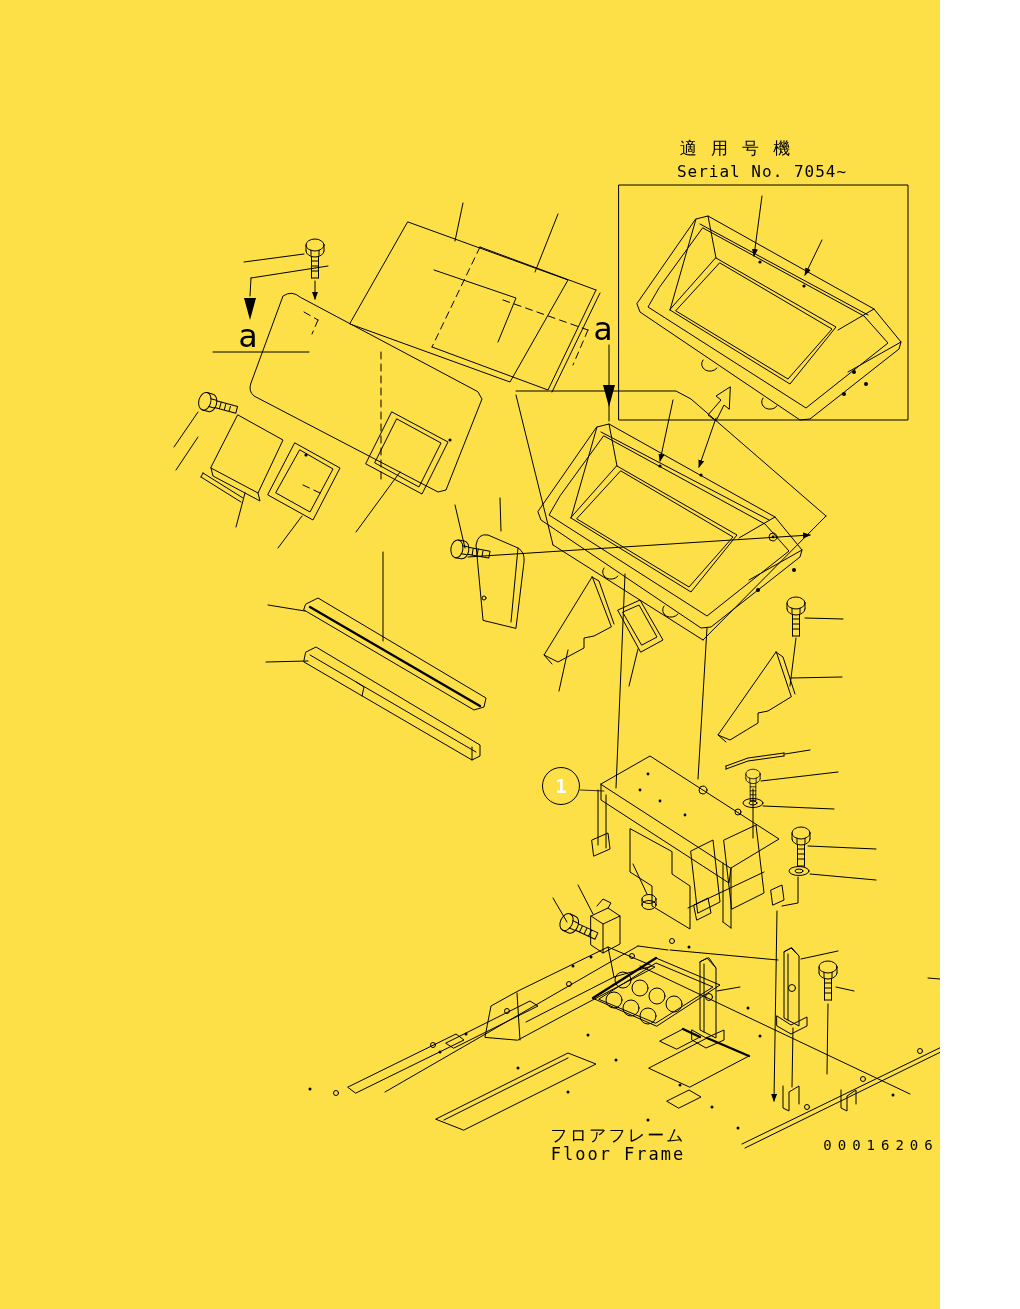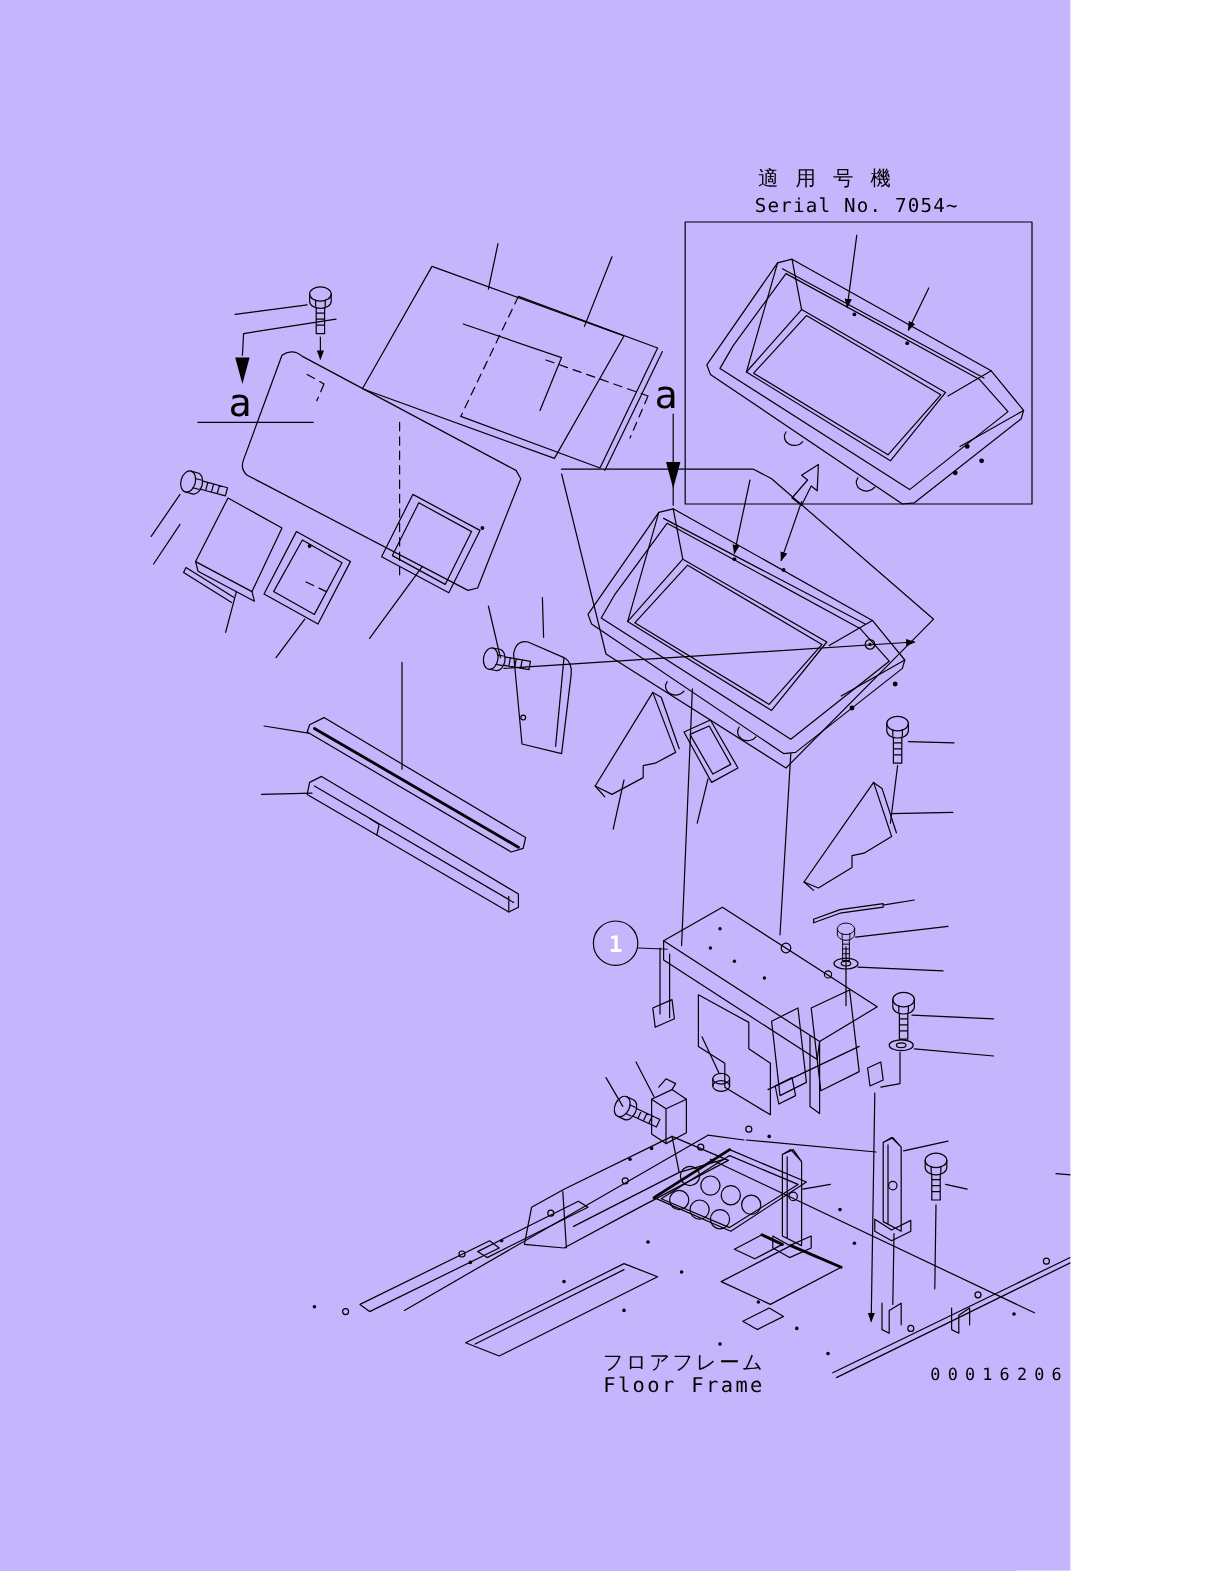--- a/index.html
+++ b/index.html
@@ -1,17 +1,17 @@
 <!DOCTYPE html>
 <html><head>
 <meta charset="utf-8">
 <style>
   html,body{margin:0;padding:0;background:#ffffff;}
-  .stage{position:relative;width:892px;height:1309px;background:#c4b5fd;overflow:hidden;
-         font-family:"DejaVu Sans Mono", monospace;}
+  .stage{position:relative;width:892px;height:1309px;background:#fde047;overflow:hidden;
+         font-family:"DejaVu Sans Mono", monospace;padding-left:48px;}
   svg{display:block;width:1020px;height:1309px;}
   svg *{stroke:#000;fill:none;stroke-width:1;stroke-linejoin:round;stroke-linecap:round;}
   svg .dash{stroke-dasharray:7 5;}
   svg .thk{stroke-width:2.4;}
   svg .thin{stroke-width:0.8;}
   svg .dot{fill:#000;stroke:none;}
   svg .ah{fill:#000;stroke:none;}
   svg text{fill:#000;stroke:none;font-family:"DejaVu Sans Mono", monospace;}
   .t-jp{font-size:17px;letter-spacing:2px;}
   .t-serial{font-size:16px;letter-spacing:1px;}

